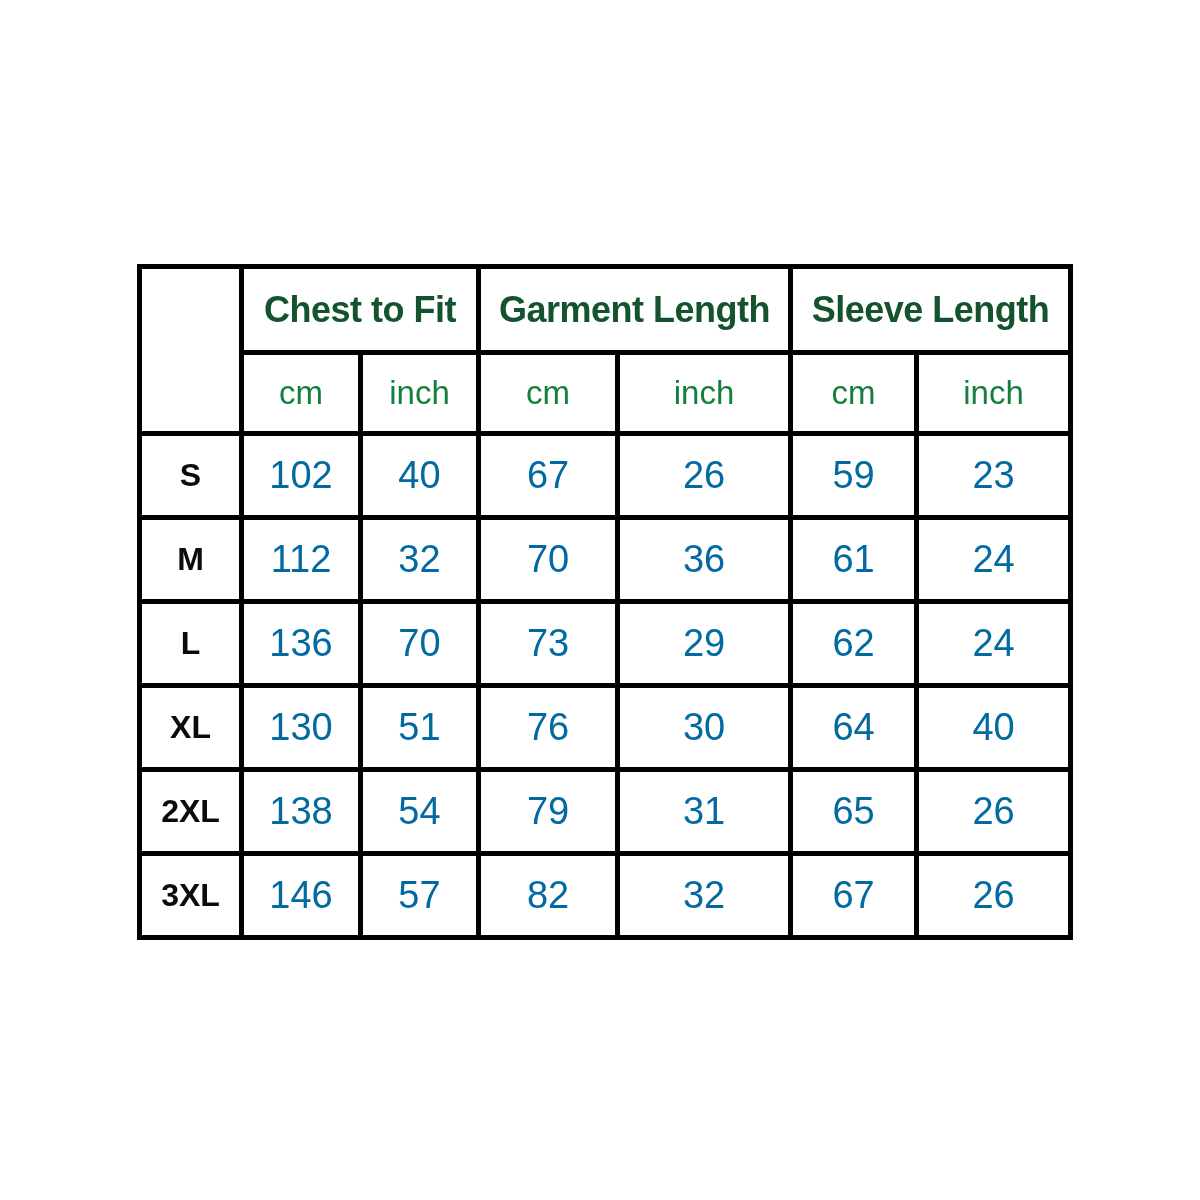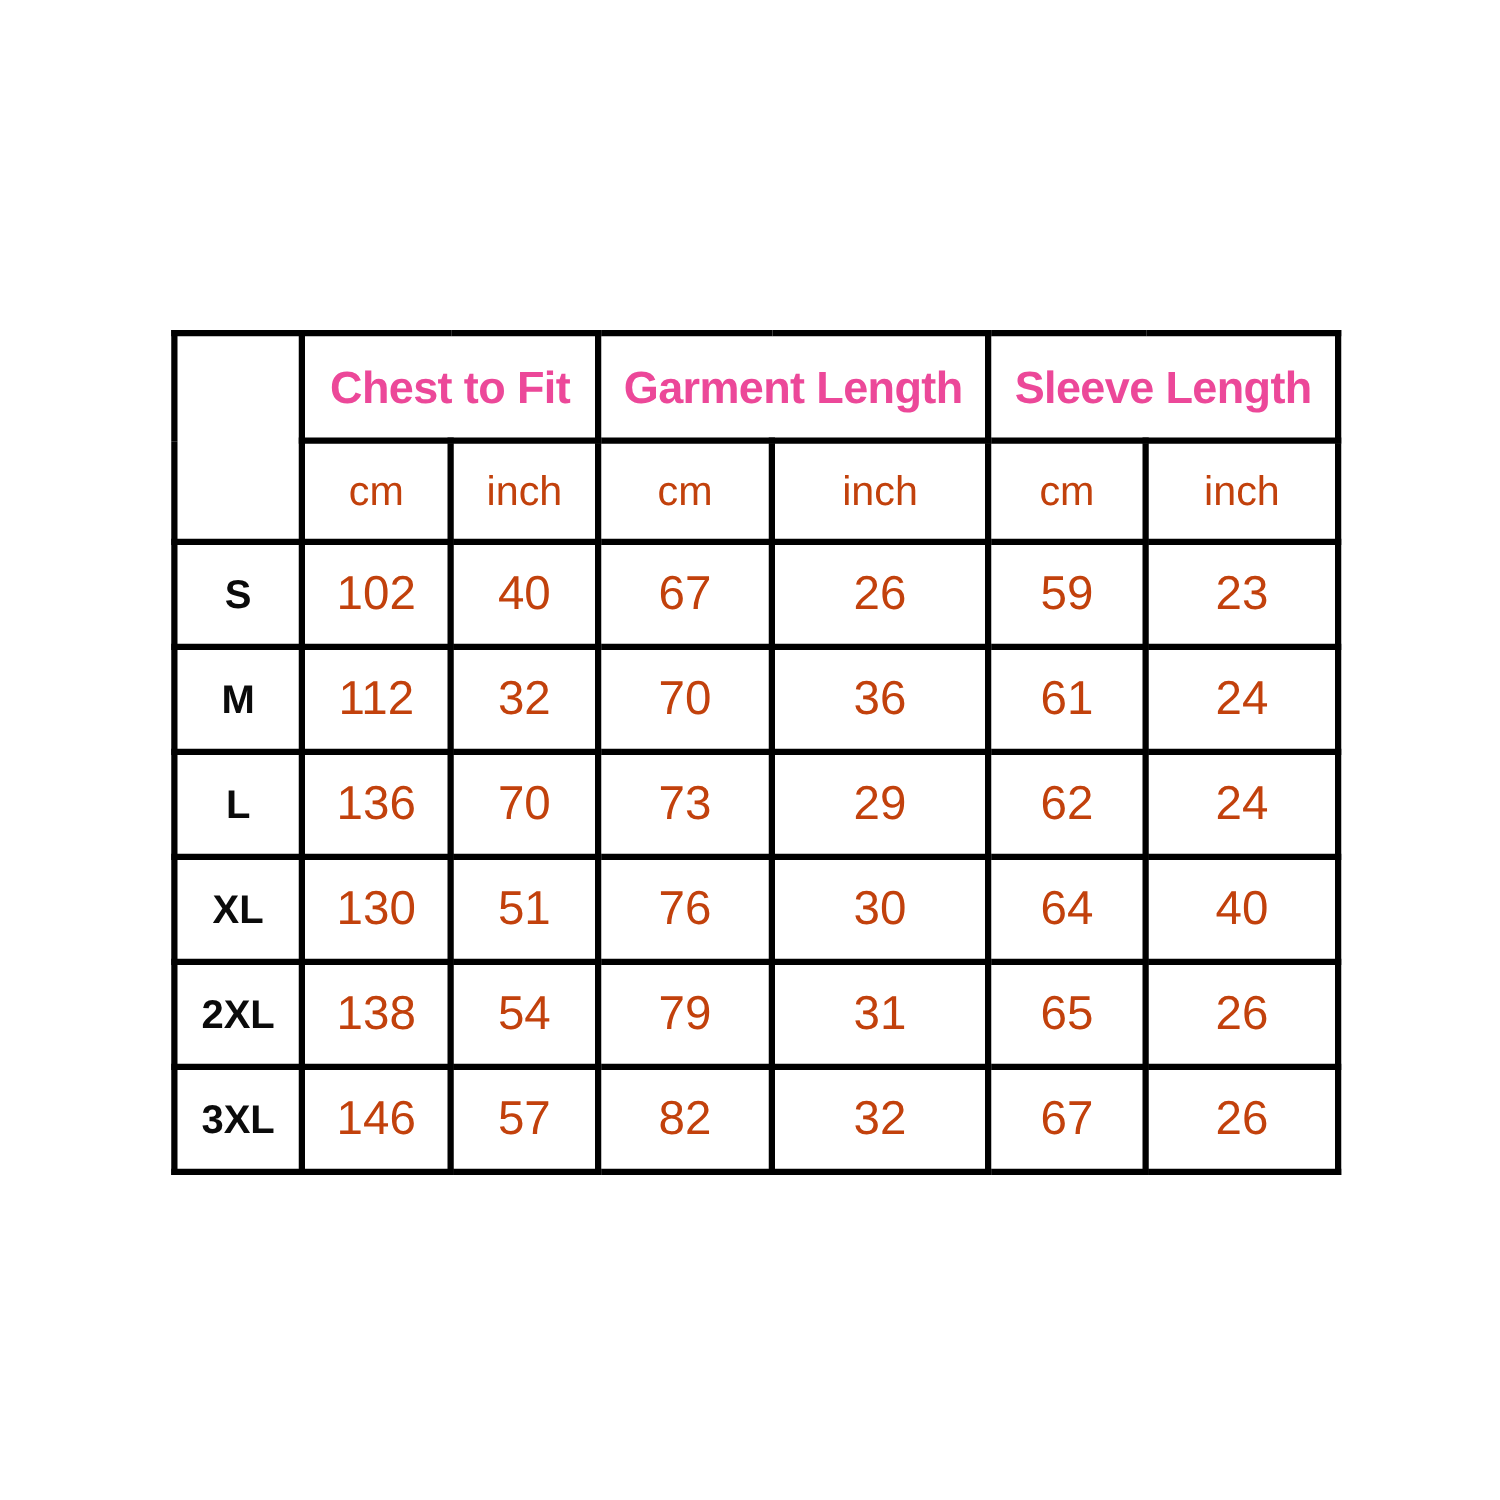--- a/index.html
+++ b/index.html
@@ -39,36 +39,36 @@
     border: none;
     background: transparent;
   }
   tr.group-row { height: 86px; }
   tr.unit-row  { height: 81px; }
   tr.data-row  { height: 84px; }
   th.group {
     font-size: 36px;
     font-weight: 700;
     letter-spacing: -0.5px;
-    color: #ec4899;
+    color: #14532d;
   }
   td.unit {
     font-size: 33px;
     font-weight: 400;
-    color: #c2410c;
+    color: #15803d;
   }
   th.size {
     font-size: 32px;
     font-weight: 700;
     color: #0b0b0b;
   }
   td.num {
     font-size: 38px;
     font-weight: 400;
-    color: #c2410c;
+    color: #0369a1;
   }
 </style>
 </head>
 <body>
 
 <div class="canvas">
   <table class="size-chart">
     <colgroup>
       <col style="width:102px">
       <col style="width:119px">

